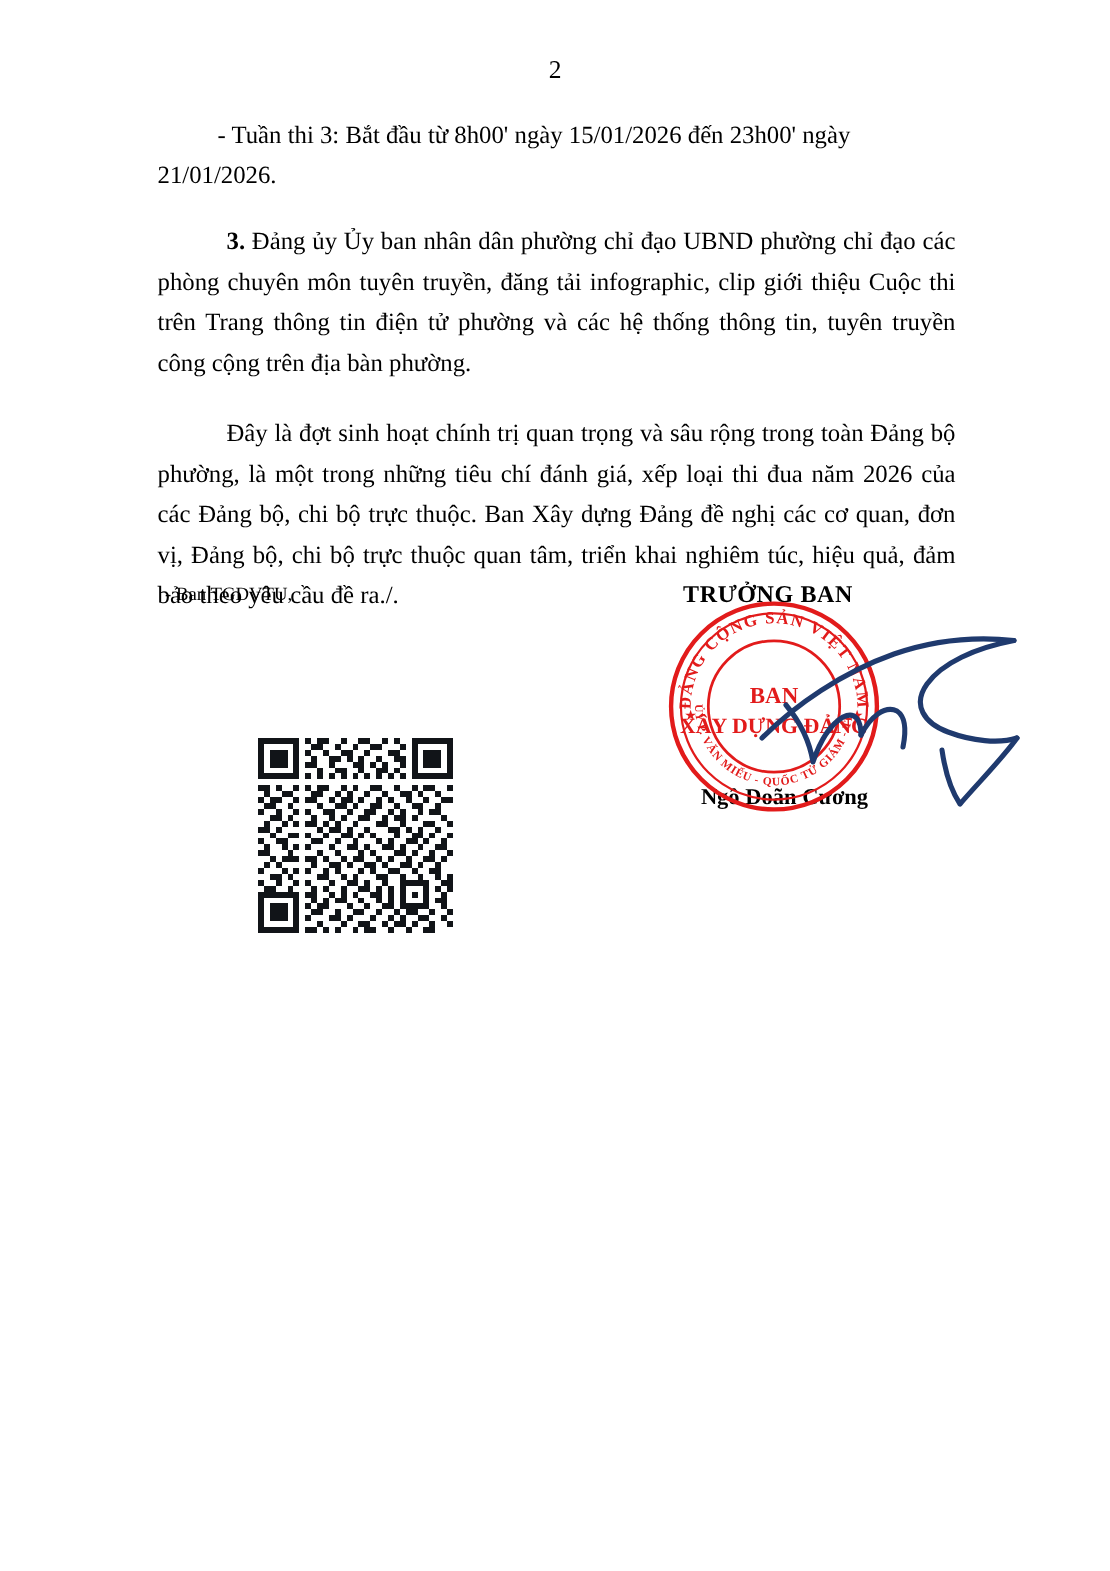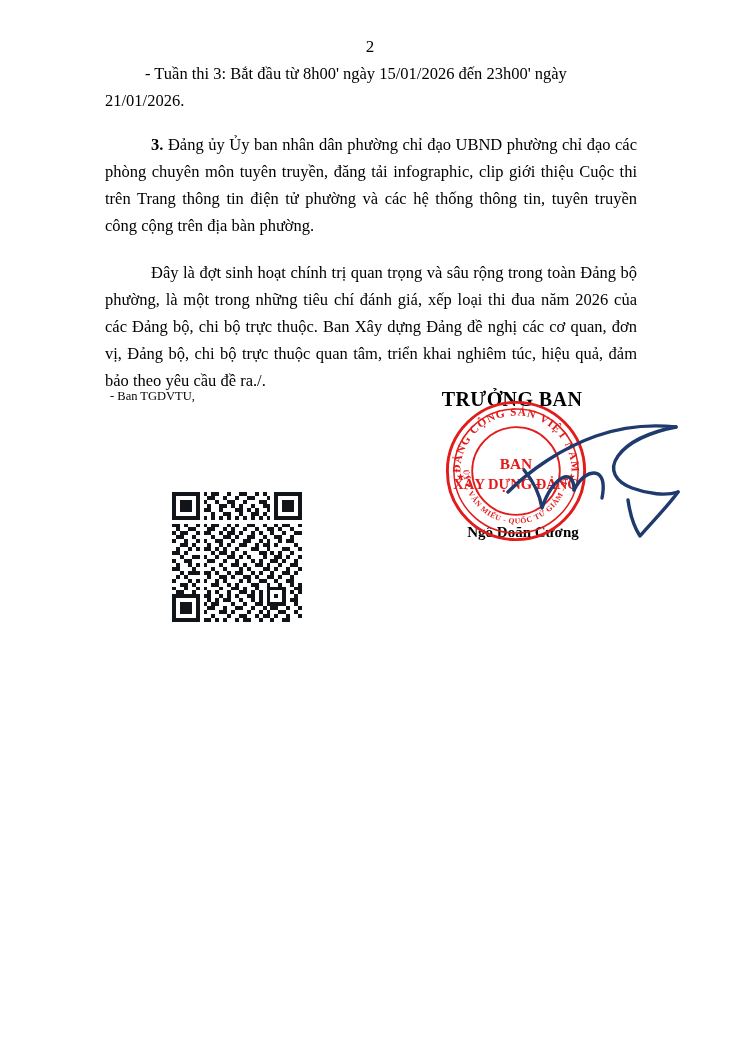--- a/index.html
+++ b/index.html
@@ -23,21 +23,21 @@
     left: 0;
     top: 38px;
     width: 740px;
     text-align: center;
     font-size: 17px;
     line-height: 1;
   }
   .body-block {
     position: absolute;
     left: 105px;
-    top: 60px;
+    top: 76px;
     width: 532px;
   }
   p.para {
     margin: 0 0 0 0;
     font-size: 16.5px;
     line-height: 27px;
     text-align: justify;
     text-justify: inter-word;
   }
   p.bullet {
@@ -79,21 +79,21 @@
     white-space: nowrap;
   }
   .signer {
     position: absolute;
     right: 0;
     top: 0;
     width: 270px;
     text-align: center;
   }
   .signer-title {
-    font-size: 20px;
+    font-size: 16px;
     font-weight: bold;
     letter-spacing: 0.4px;
     margin-left: 14px;
   }
   .signer-name {
     position: absolute;
     left: 0;
     top: 136px;
     width: 270px;
     text-align: center;

